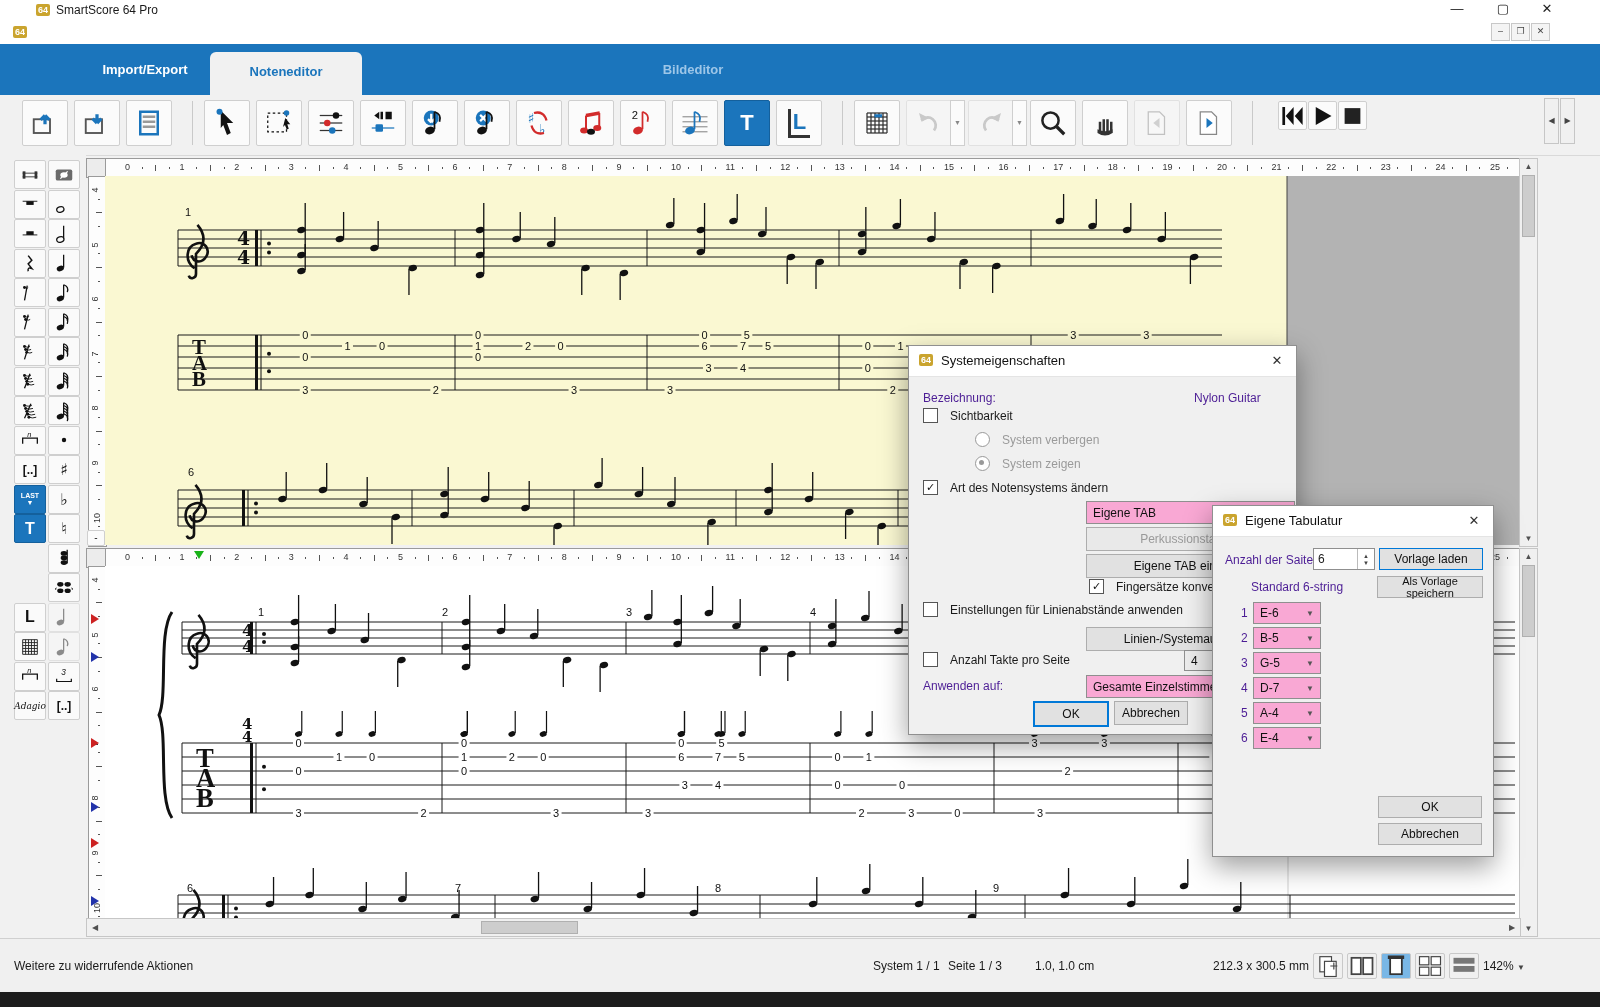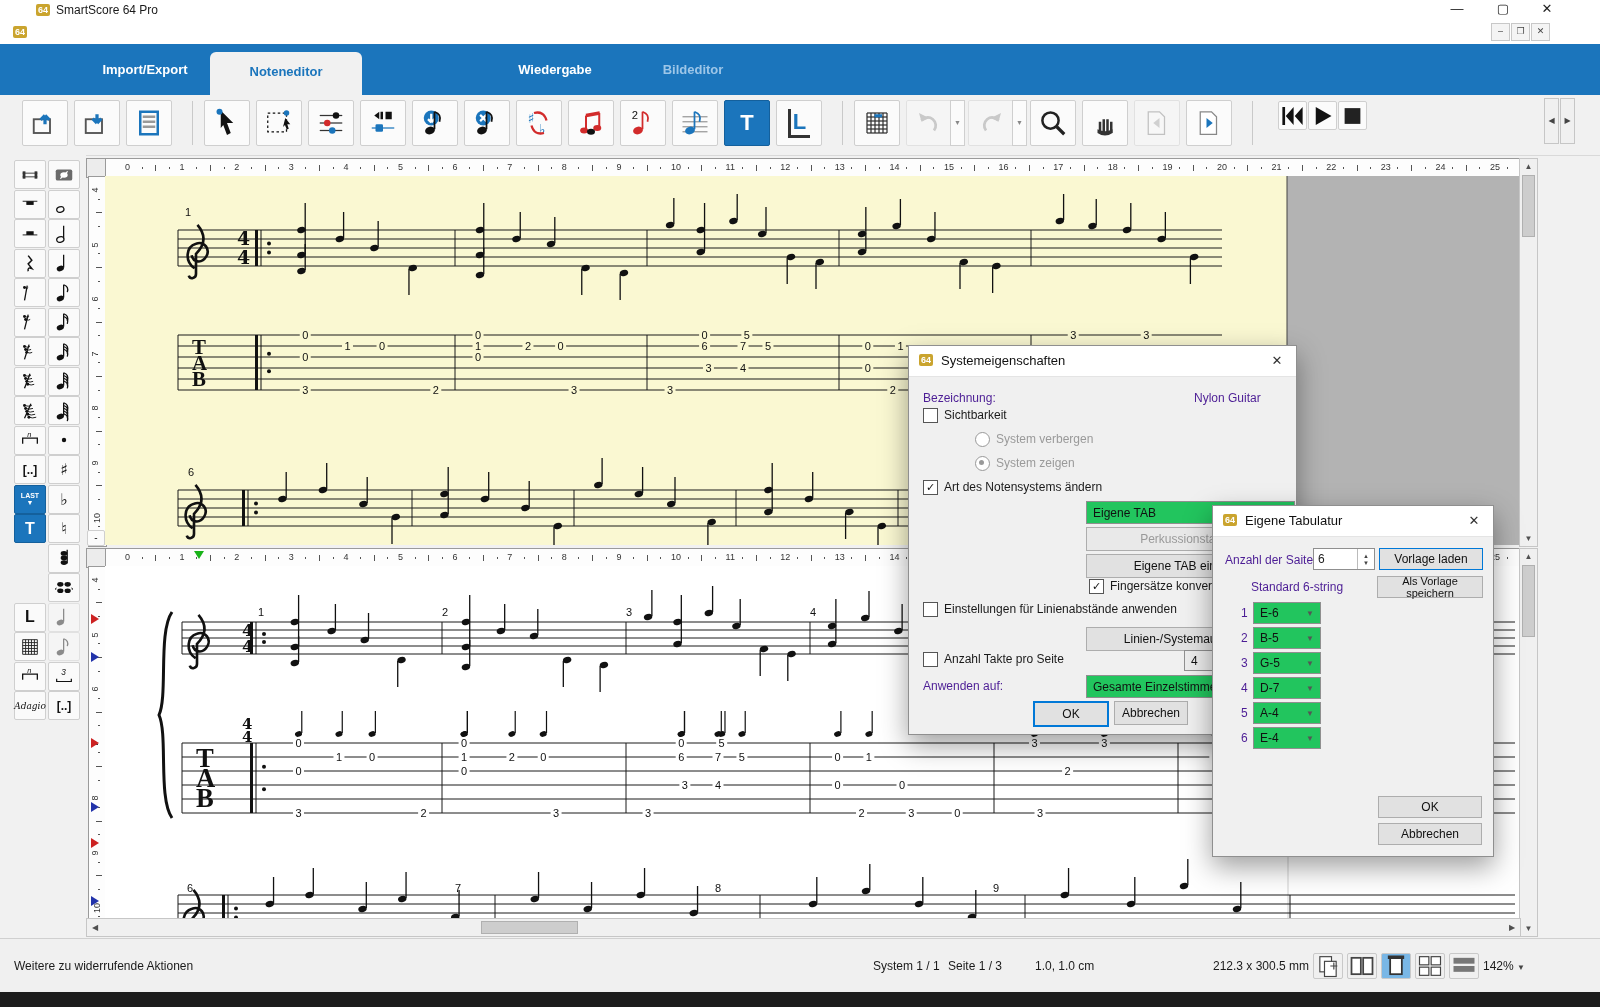--- a/index.html
+++ b/index.html
@@ -53,32 +53,32 @@
   .thumb{position:absolute;background:#cdcdcd;border:1px solid #b0b0b0}
   .vmark{position:absolute;width:0;height:0;border-top:5px solid transparent;border-bottom:5px solid transparent}
   
   .pane{overflow:hidden}
   
   .dlg{background:#f0f0f0;border:1px solid #8f8f8f;box-shadow:0 10px 26px rgba(0,0,0,.38);font-size:12px}
   .dlgtitle{position:absolute;left:0;top:0;right:0;height:30px;background:#ffffff;border-bottom:1px solid #e4e4e4}
   .dlgtitle .t{position:absolute;left:32px;top:7px;font-size:13px;color:#111}
   .dlgx{position:absolute;top:4px;right:8px;width:22px;height:22px;text-align:center;line-height:22px;
         font-size:13px;color:#333}
-  .cbrow{position:absolute;display:flex;gap:6px}
+  .cbrow{position:absolute;display:flex;align-items:center;gap:12px}
   .cbbox{width:13px;height:13px;border:1px solid #555;background:#fff;font-size:11px;line-height:12px;
          text-align:center;color:#111;flex:0 0 auto}
   .rad{width:13px;height:13px;border:1px solid #999;border-radius:50%;background:#fff;position:relative;flex:0 0 auto}
   .rad.sel:after{content:"";position:absolute;left:3px;top:3px;width:5px;height:5px;border-radius:50%;background:#9a9a9a}
   .dtext{position:absolute;color:#4c1d95}
   .dim{color:#9a9a9a}
   .btn{position:absolute;background:#e1e1e1;border:1px solid #adadad;text-align:center;font-size:12px;color:#111;
        display:flex;align-items:center;justify-content:center}
   .btn.default{border:2px solid #0078d7}
   .btn.dis{color:#9a9a9a;background:#e9e9e9}
-  .combo{position:absolute;background:#22c55e;border:1px solid #8f8f8f;font-size:12px;color:#111;
+  .combo{position:absolute;background:#f9a8d4;border:1px solid #8f8f8f;font-size:12px;color:#111;
          display:flex;align-items:center;padding:0 6px;justify-content:space-between}
   .combo .car{font-size:8px;color:#555}
   .spin{position:absolute;background:#fff;border:1px solid #8f8f8f;font-size:12px;display:flex;align-items:center;padding:0 4px}
   .spinbtns{position:absolute;width:16px;font-size:6px;color:#444;text-align:center;border-left:1px solid #bbb;
             display:flex;flex-direction:column;justify-content:center;gap:1px;top:0;bottom:0;right:0}
   
   .statusbar{left:0;top:938px;width:1600px;height:54px;background:#f0f0f0;border-top:1px solid #d0d0d0;font-size:12px}
   .sbtn{position:absolute;top:14px;width:28px;height:24px;background:#f0f0f0;border:1px solid #c9c9c9;border-radius:2px;
         display:flex;align-items:center;justify-content:center}
   .sbtn.active{background:#79b7e6}
@@ -96,21 +96,20 @@
 </div>
 <div class="abs menubar">
   <span class="logo64 abs" style="left:13px;top:6px">64</span>
   <span class="mdictl" style="right:90px">–</span>
   <span class="mdictl" style="right:70px">❐</span>
   <span class="mdictl" style="right:50px">✕</span>
 </div>
 <div class="abs ribbon" id="ribbon">
     <span class="rtab" style="left:90px;width:110px">Import/Export</span>
     <span class="rtab active" style="left:210px;width:152px">Noteneditor</span>
-    <span class="rtab" style="left:490px;width:130px">Wiedergabe</span>
     <span class="rtab disabled" style="left:628px;width:130px">Bildeditor</span>
   </div>
 <div class="abs toolbar" id="toolbar">
     <span class="tbtn" style="left:22px">
       <svg viewBox="0 0 24 24">
         <rect x="3" y="9" width="13" height="11" fill="none" stroke="#555" stroke-width="1.5"></rect>
         <path d="M12,13 v-7 m0,0 l-3.5,3.5 m3.5,-3.5 l3.5,3.5" stroke="#1b75bc" stroke-width="2.6" fill="none"></path>
       </svg>
     </span>
     <span class="tbtn" style="left:74px">

